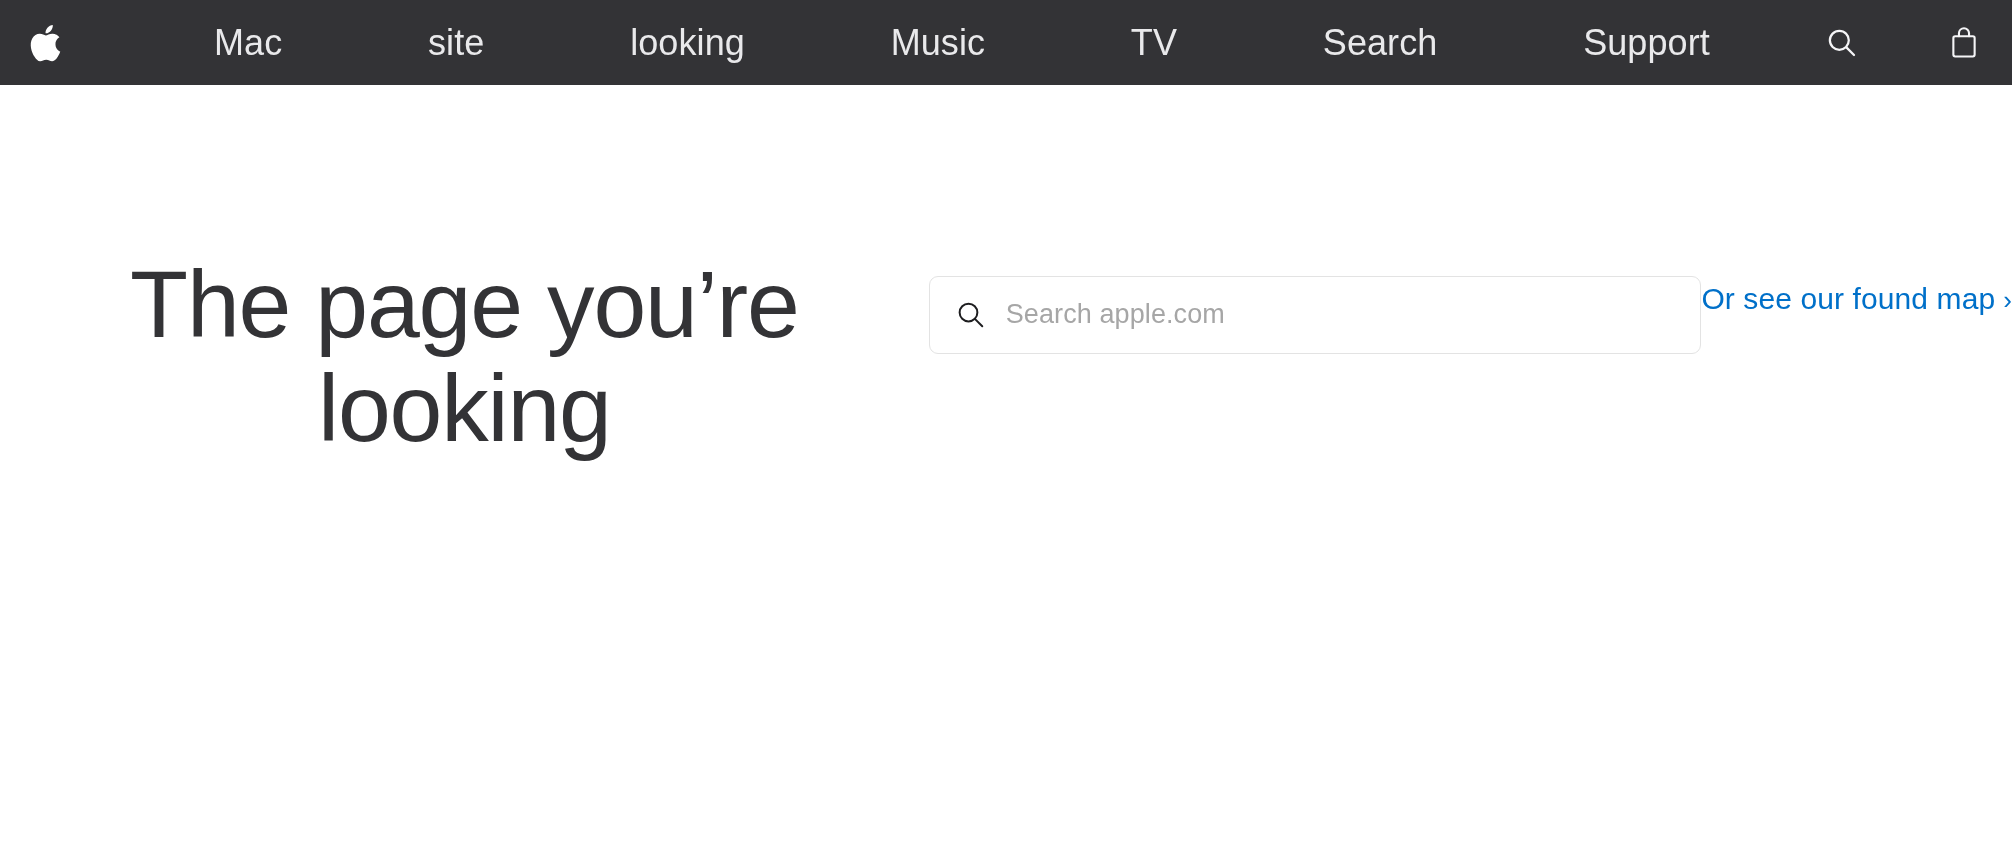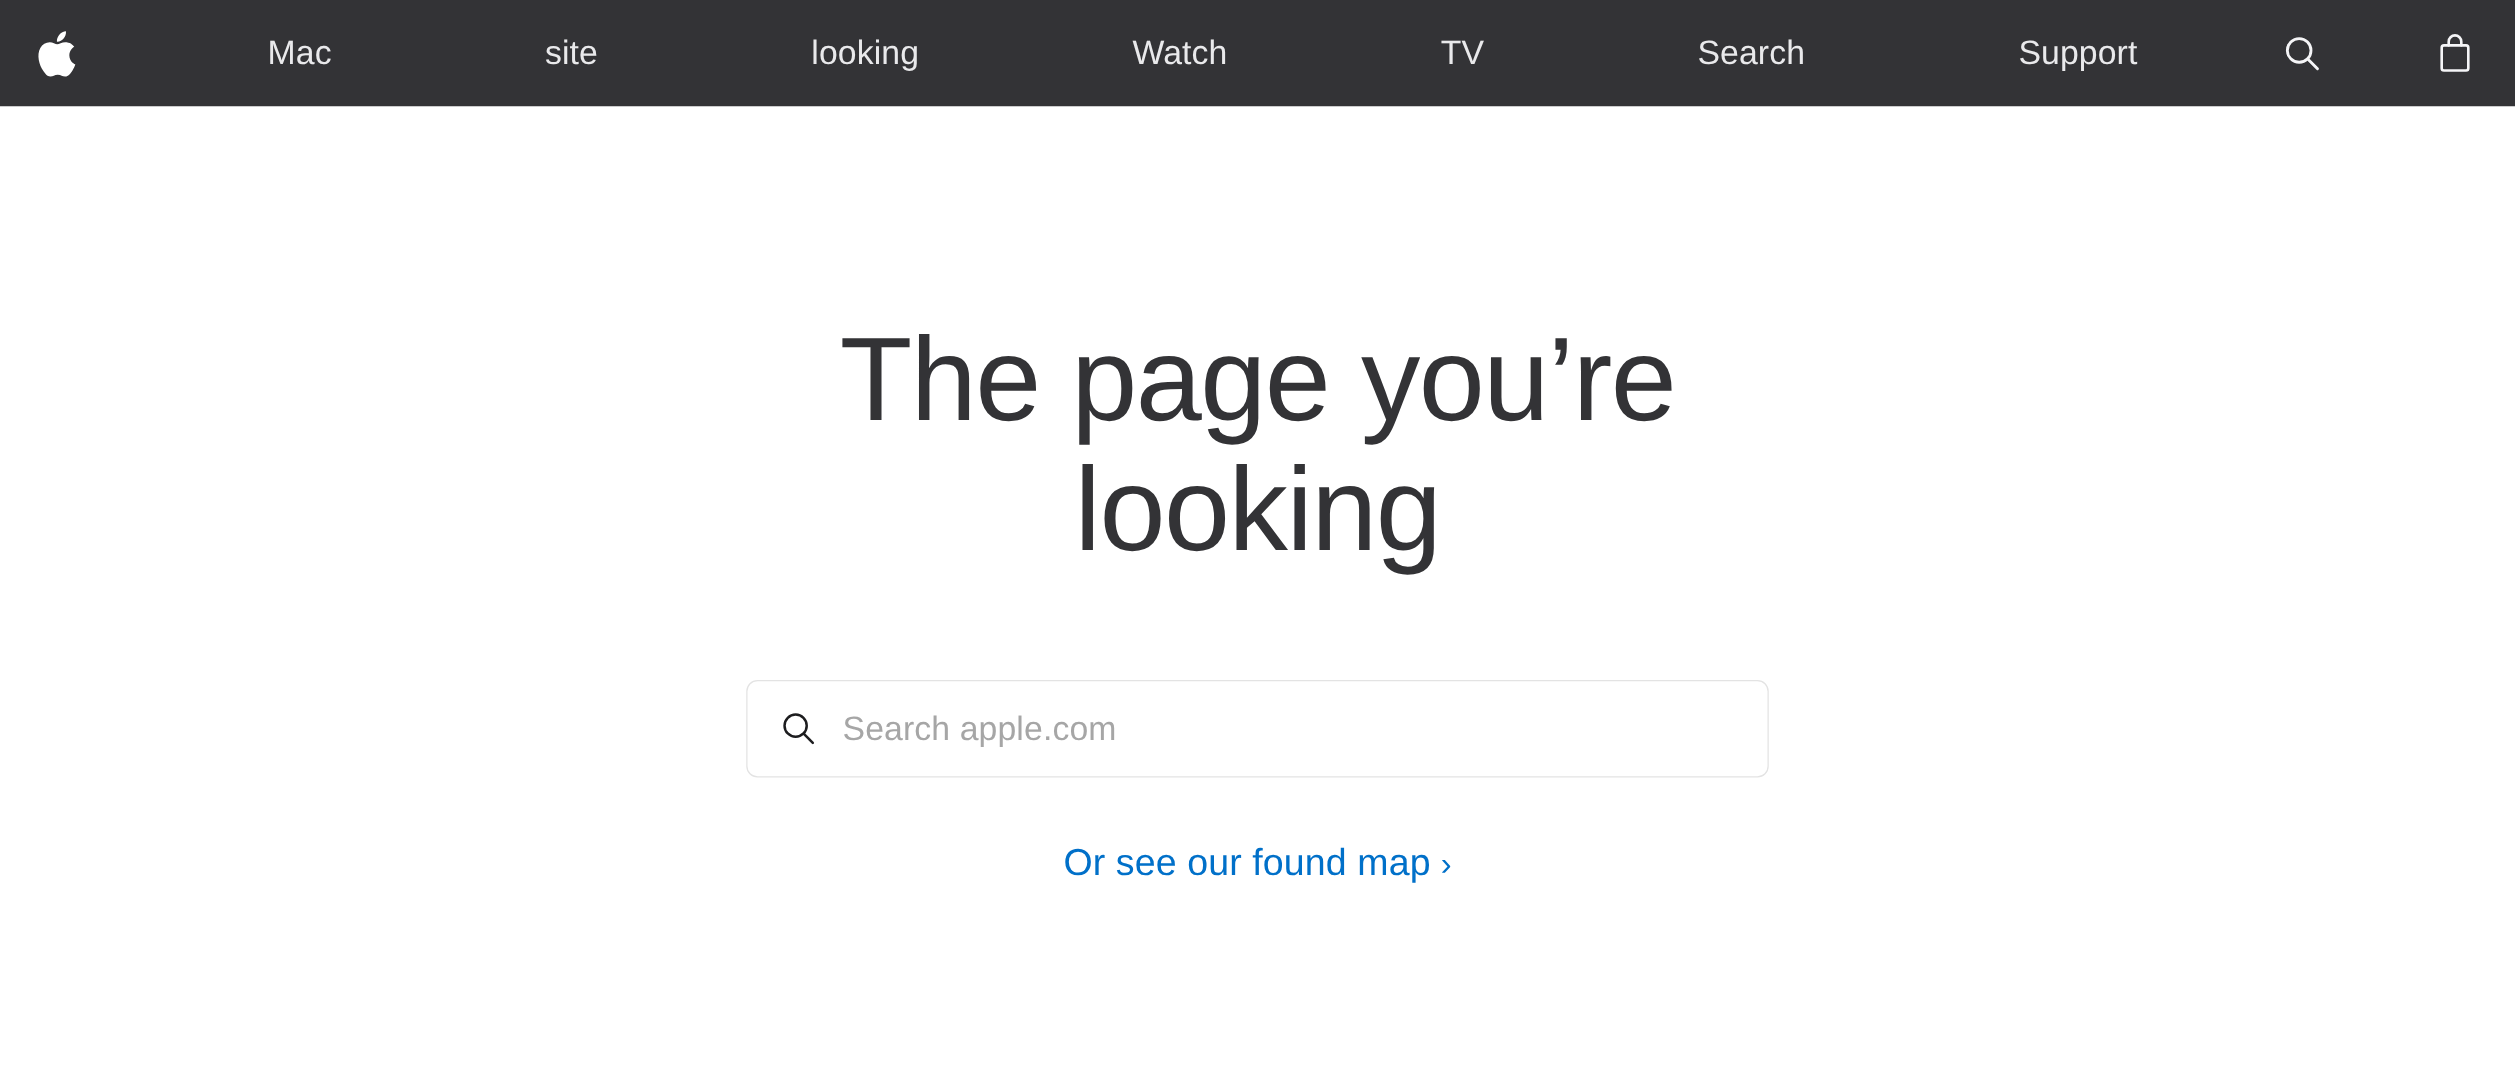--- a/index.html
+++ b/index.html
@@ -43,21 +43,21 @@
   .nav-items {
     display: flex;
     align-items: center;
     flex: 1 1 auto;
     justify-content: space-between;
     padding: 0 0 0 128px;
     margin-right: 92px;
   }
   .nav-item {
     color: #f5f5f7;
-    font-size: 27px;
+    font-size: 36px;
     font-weight: 400;
     letter-spacing: 0.1px;
     line-height: 1;
     white-space: nowrap;
     cursor: pointer;
     padding: 10px 18px;
     opacity: 0.94;
   }
   .nav-right {
     display: flex;
@@ -71,21 +71,21 @@
     justify-content: center;
     width: 44px;
     height: 44px;
     cursor: pointer;
   }
   .nav-icon-btn svg { display: block; }
 
   
   .main {
     display: flex;
-    flex-direction: column;
+    flex-direction: row;
     align-items: center;
     padding-top: 0;
   }
   .error-heading {
     margin: 0;
     padding-top: 168px;
     font-size: 95px;
     font-weight: 300;
     line-height: 1.09;
     letter-spacing: -1.2px;
@@ -166,21 +166,21 @@
           <path fill="#ffffff" d="M13.73 11.14c-.02-2.3 1.88-3.4 1.96-3.46-1.07-1.56-2.73-1.78-3.32-1.8-1.41-.14-2.76.83-3.48.83-.72 0-1.82-.81-3-.79-1.54.02-2.96.9-3.76 2.28-1.6 2.78-.41 6.89 1.15 9.14.76 1.1 1.67 2.34 2.86 2.29 1.15-.05 1.58-.74 2.97-.74 1.38 0 1.78.74 2.99.72 1.24-.02 2.02-1.12 2.78-2.23.87-1.28 1.23-2.52 1.25-2.58-.03-.01-2.4-.92-2.4-3.66zM11.45 4.4c.63-.77 1.06-1.84.94-2.9-.91.04-2.01.61-2.66 1.37-.58.68-1.09 1.77-.95 2.81 1.01.08 2.04-.51 2.67-1.28z"></path>
         </svg>
       </span>
     </div>
   </div>
 
   <div class="nav-items">
     <span class="nav-item">Mac</span>
     <span class="nav-item">site</span>
     <span class="nav-item">looking</span>
-    <span class="nav-item">Watch</span>
+    <span class="nav-item">Music</span>
     <span class="nav-item">TV</span>
     <span class="nav-item">Search</span>
     <span class="nav-item">Support</span>
   </div>
 
   <div class="nav-right">
     <div class="nav-icon-btn">
       <span>
         <svg width="32" height="32" viewBox="0 0 24 24" aria-hidden="true">
           <circle cx="10" cy="10" r="7.1" fill="none" stroke="#f5f5f7" stroke-width="1.7"></circle>

